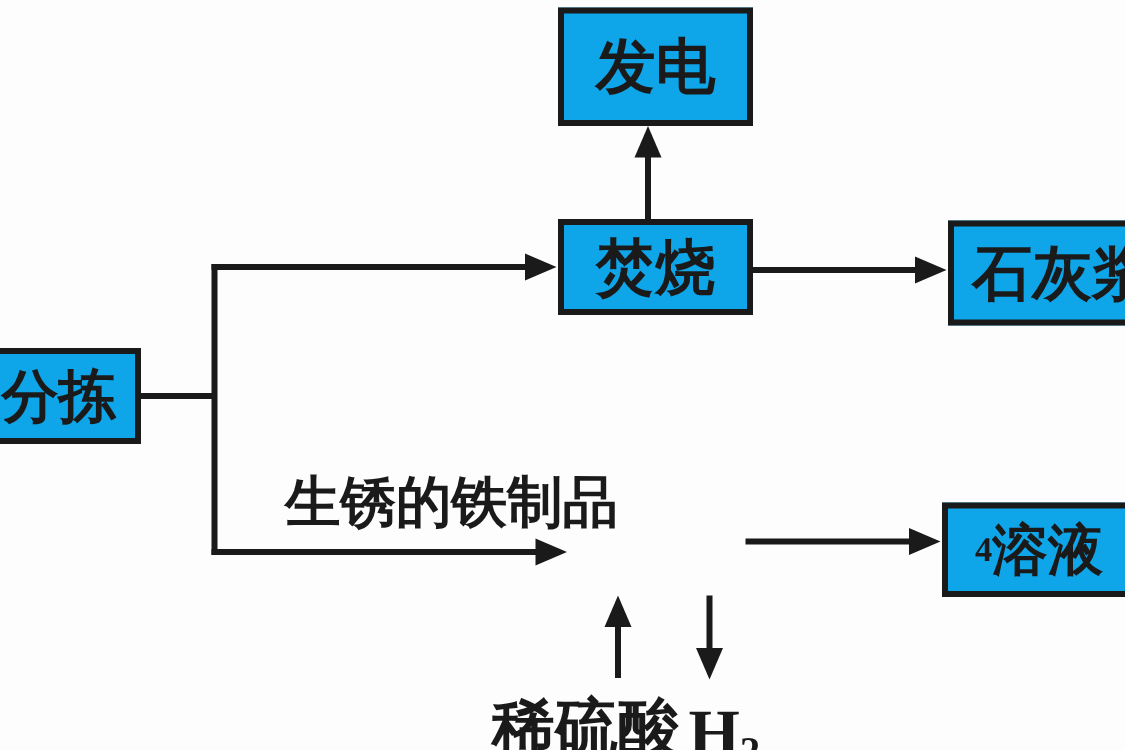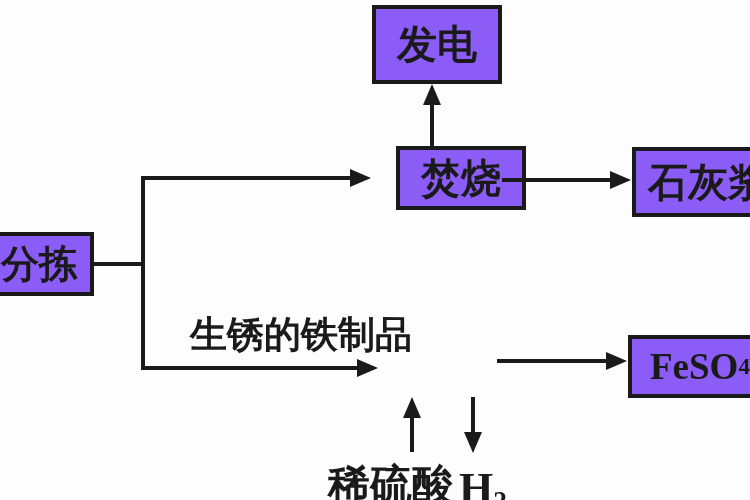--- a/index.html
+++ b/index.html
@@ -9,21 +9,21 @@
     height: 500px;
     background: #fdfdfd;
     overflow: hidden;
     font-family: "Liberation Sans", sans-serif;
     color: #1a1a1a;
   }
   .box {
     position: absolute;
     box-sizing: border-box;
     border: 4px solid #1a1a1a;
-    background: #8b5cf6;
+    background: #0ea5e9;
     display: flex;
     align-items: center;
     justify-content: center;
     font-weight: bold;
     white-space: nowrap;
   }
   .line { position: absolute; background: #1a1a1a; }
   .label {
     position: absolute;
     font-weight: bold;
@@ -58,21 +58,21 @@
     <span>分拣</span>
   </div>
 
   <div class="line" style="left:92px; top:262px; width:51px; height:4px;"></div>
 
   <div class="line" style="left:141px; top:176px; width:4px; height:194px;"></div>
 
   <div class="line" style="left:141px; top:176px; width:210px; height:4px;"></div>
   <div class="arrow arrow-right" style="left:350px; top:169px;"></div>
 
-  <div class="box" style="left:372px; top:146px; width:130px; height:64px; font-size:40px;margin-left:24px;">
+  <div class="box" style="left:372px; top:146px; width:130px; height:64px; font-size:40px;">
     <span>焚烧</span>
   </div>
 
   <div class="line" style="left:430px; top:100px; width:4px; height:47px;"></div>
   <div class="arrow arrow-up" style="left:423px; top:84px;"></div>
 
   <div class="box" style="left:372px; top:5px; width:130px; height:79px; font-size:40px;">
     <span>发电</span>
   </div>
 
@@ -85,21 +85,20 @@
 
   <div class="line" style="left:141px; top:366px; width:217px; height:4px;"></div>
   <div class="arrow arrow-right" style="left:357px; top:359px;"></div>
   <div class="label" style="left:142px; top:316px; font-size:37px;margin-left:48px;">生锈的铁制品</div>
 
 
   <div class="line" style="left:497px; top:359px; width:110px; height:4px;"></div>
   <div class="arrow arrow-right" style="left:606px; top:352px;"></div>
 
   <div class="box serif" style="left:628px; top:335px; width:180px; height:63px; font-size:37px; justify-content:flex-start; padding-left:18px;">
-    <span>FeSO</span>
       <span class="sub">4</span>
       <span>溶液</span>
   </div>
 
   <div class="line" style="left:410px; top:413px; width:4px; height:39px;"></div>
   <div class="arrow arrow-up" style="left:403px; top:397px;"></div>
   <div class="label" style="left:328px; top:464px; font-size:42px;">稀硫酸</div>
 
   <div class="line" style="left:471px; top:397px; width:4px; height:37px;"></div>
   <div class="arrow arrow-down" style="left:464px; top:432px;"></div>

